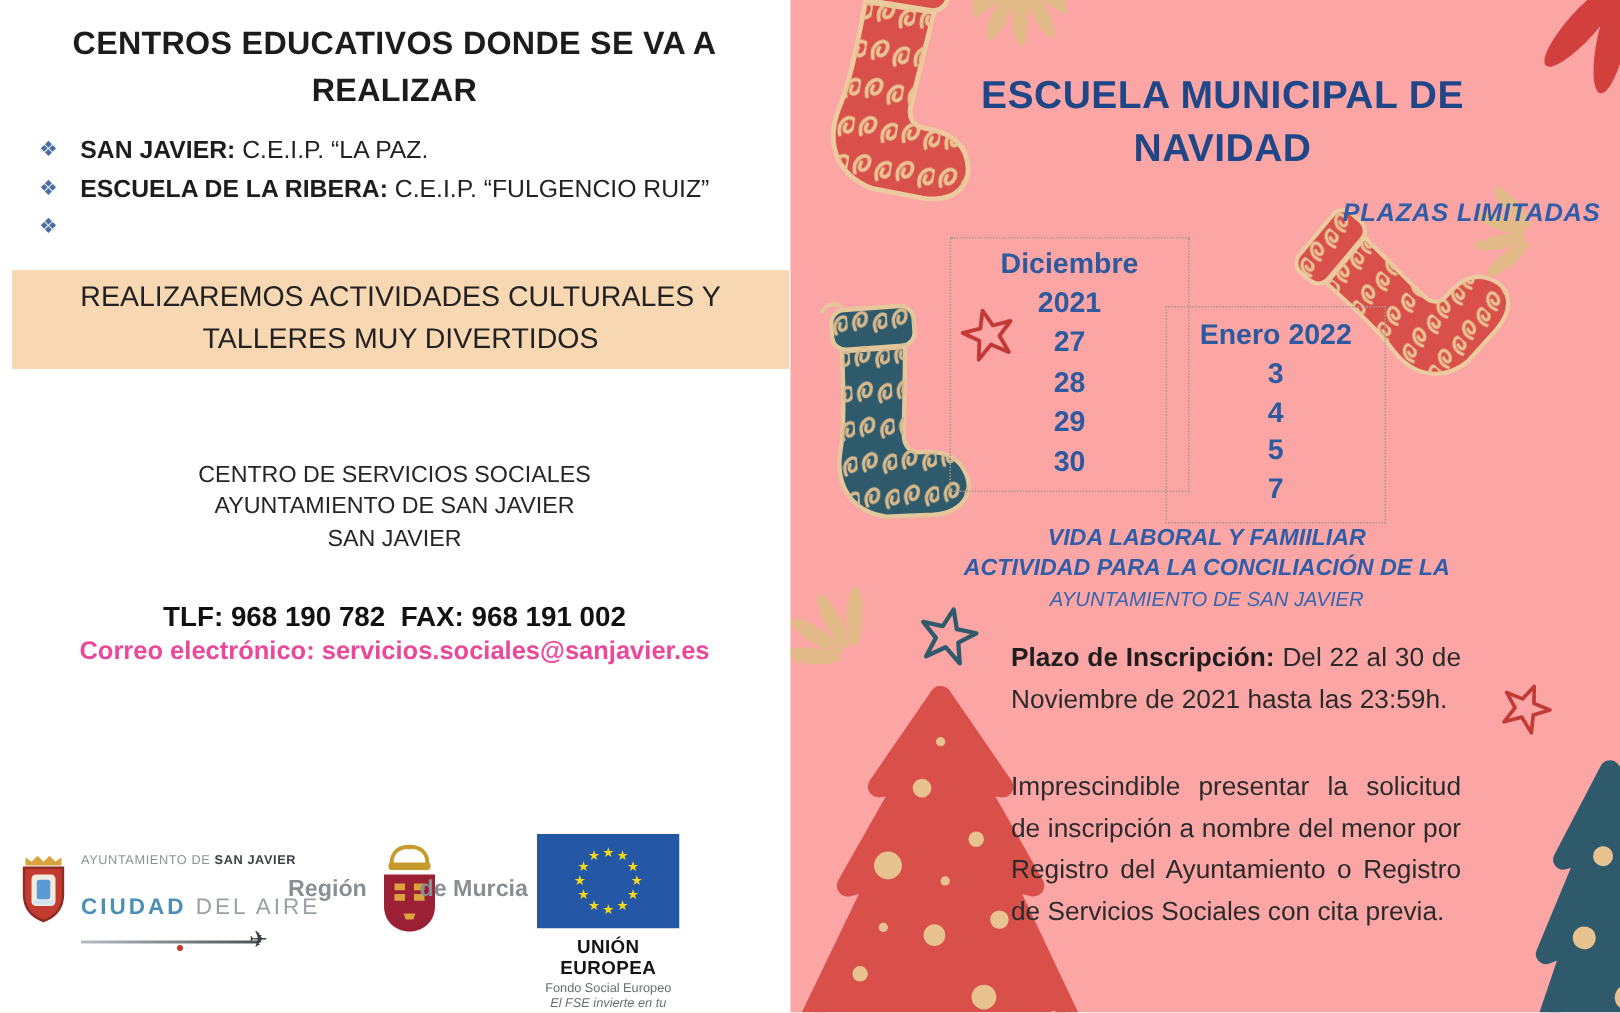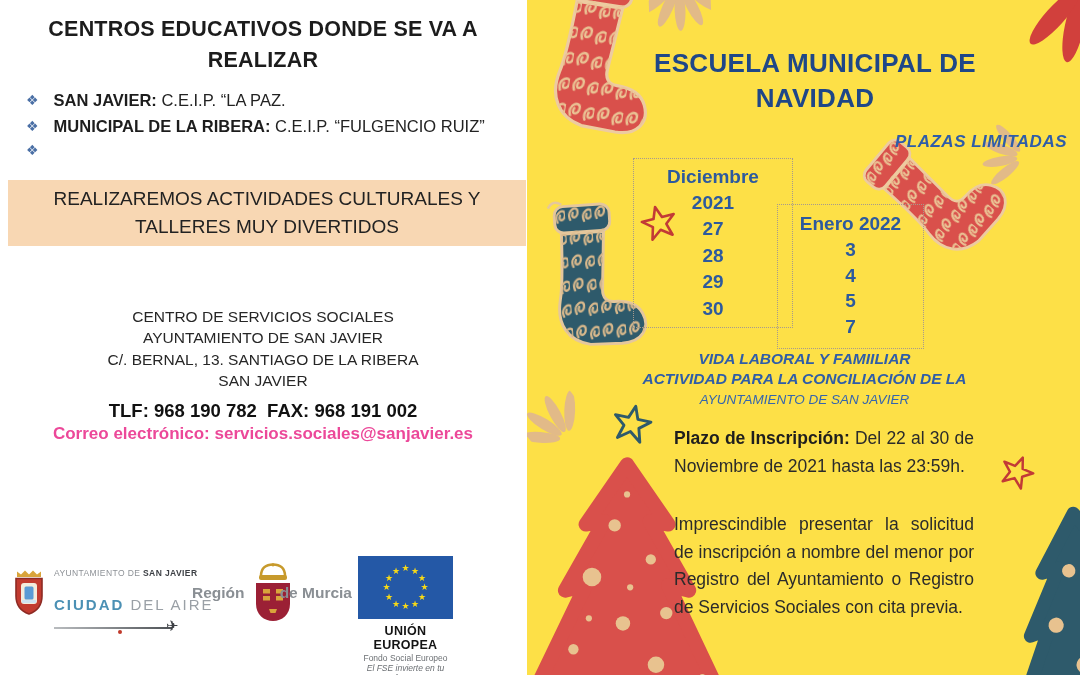--- a/index.html
+++ b/index.html
@@ -46,21 +46,21 @@
   .murcia-right { position:absolute; right:0; top:26px; font-size:15.5px; font-weight:bold; color:#8a8f94; }
   .murcia-crest { position:absolute; left:58px; top:0; width:46px; height:72px; }
 
   .logo-eu { position:absolute; left:358px; top:556px; width:150px; height:115px; text-align:left; }
   .eu-flag { display:block; width:95px; height:63px; }
   .eu-title { margin-top:5px; font-size:12.5px; font-weight:bold; color:#141414; letter-spacing:.3px; width:95px; text-align:center; }
   .eu-sub1 { font-size:8.5px; color:#6b6f73; width:95px; text-align:center; margin-top:1px; }
   .eu-sub2 { font-size:8.5px; font-style:italic; color:#6b6f73; width:95px; text-align:center; }
 
   
-  .page-right { position:absolute; left:527px; top:0; width:553px; height:675px; background:#fde047; overflow:hidden; }
+  .page-right { position:absolute; left:527px; top:0; width:553px; height:675px; background:#fca5a5; overflow:hidden; }
   .deco { position:absolute; z-index:1; }
   .rp-content { position:absolute; z-index:2; }
 
   .rp-title { top:46px; left:88px; width:400px; text-align:center; font-size:26px; font-weight:bold;
               color:#1f4788; line-height:1.35; letter-spacing:.3px; }
   .plazas { top:132px; left:20px; width:520px; text-align:right; font-size:17px; font-style:italic;
             color:#2f5da8; font-weight:bold; letter-spacing:.5px; }
   .datebox { border:1.6px dotted #a79a8d; text-align:center; color:#2d5a9e; font-weight:bold; }
   .box-dec { top:158px; left:106px; width:160px; height:170px; padding-top:5px; }
   .box-ene { top:204px; left:250px; width:147px; height:145px; padding-top:6px; }
@@ -87,35 +87,34 @@
 
     <h1 class="lp-title">CENTROS EDUCATIVOS DONDE SE VA A REALIZAR</h1>
 
     <ul class="centers">
       <li>
         <span class="bullet">❖</span>
         <span><b>SAN JAVIER:</b><span> C.E.I.P. “LA PAZ.</span></span>
       </li>
       <li>
         <span class="bullet">❖</span>
-        <span><b>MUNICIPAL DE LA RIBERA:</b><span> C.E.I.P. “FULGENCIO RUIZ”</span></span>
+        <span><b>ESCUELA DE LA RIBERA:</b><span> C.E.I.P. “FULGENCIO RUIZ”</span></span>
       </li>
       <li>
         <span class="bullet">❖</span>
       </li>
     </ul>
 
     <div class="band">
       <span>REALIZAREMOS ACTIVIDADES CULTURALES Y TALLERES MUY DIVERTIDOS</span>
     </div>
 
     <div class="address">
       <div>CENTRO DE SERVICIOS SOCIALES</div>
       <div>AYUNTAMIENTO DE SAN JAVIER</div>
-      <div>C/. BERNAL, 13. SANTIAGO DE LA RIBERA</div>
       <div>SAN JAVIER</div>
     </div>
 
     <div class="phone">TLF: 968 190 782  FAX: 968 191 002</div>
     <div class="email">Correo electrónico: servicios.sociales@sanjavier.es</div>
 
     <div class="logo-sj">
       <svg class="sj-crest" viewBox="0 0 34 46">
         <path d="M5,8 L5,2.5 L9,5.5 L13,1.5 L17,5.5 L21,1.5 L25,5.5 L29,2.5 L29,8 Z" fill="#d9a43b"></path>
         <path d="M4,9.5 H30 V27 C30,37 24,42.5 17,45 C10,42.5 4,37 4,27 Z" fill="#c23b30" stroke="#8e2b24" stroke-width="1.6"></path>

